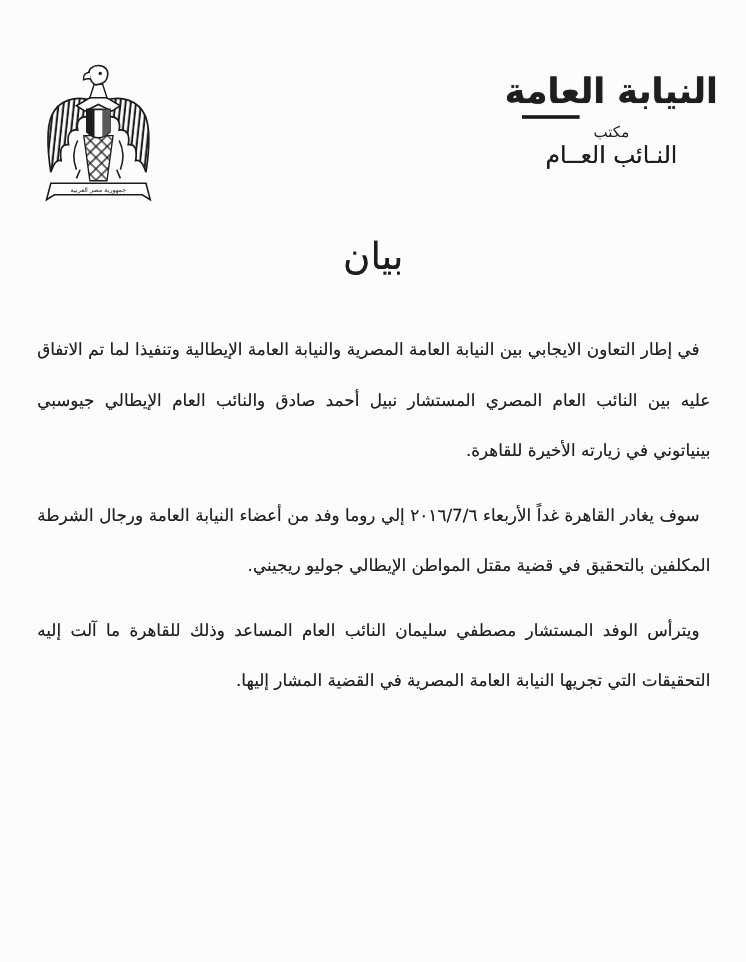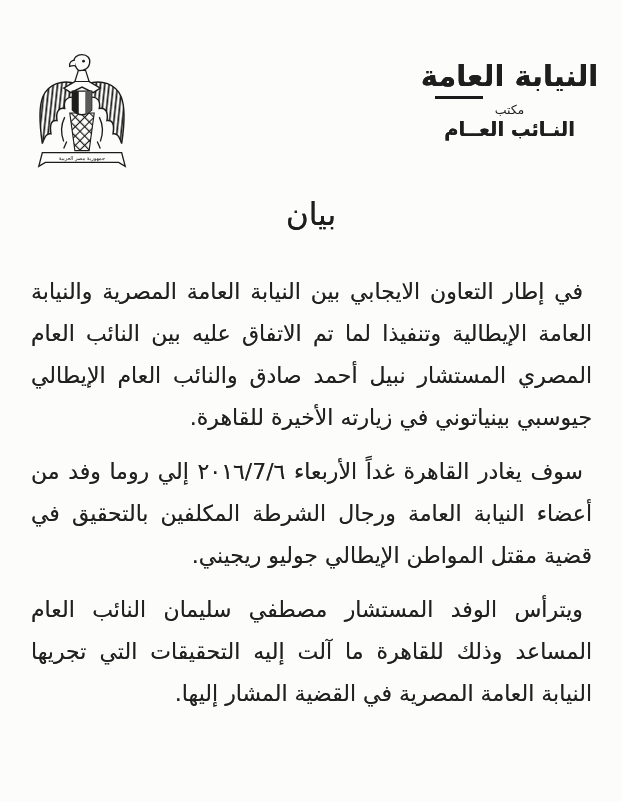--- a/index.html
+++ b/index.html
@@ -37,21 +37,21 @@
     background: #1a1a1a;
     margin: 3px auto 3px 18px; 
   }
   .office-label {
     font-size: 12.5px;
     font-weight: 400;
     margin-bottom: 1px;
   }
   .office-title {
     font-size: 19.5px;
-    font-weight: 700;
+    font-weight: 400;
     white-space: nowrap;
     text-shadow: 0 0 0.4px currentColor;
   }
 
   
   .emblem {
     position: absolute;
     top: 52px;
     left: 33px;
     width: 98px;
@@ -71,21 +71,21 @@
     direction: rtl;
     text-shadow: 0 0 0.4px currentColor;
   }
   .body-text {
     position: absolute;
     top: 271px;
     right: 30px;
     left: 31px;
     direction: rtl;
     text-align: justify;
-    font-size: 22px;
+    font-size: 14px;
     line-height: 42px;
     color: #202020;
     text-shadow: 0 0 0.3px rgba(30,30,30,.55);
   }
   .body-text p {
     margin: 0 0 12px 0;
     text-indent: 9px; 
   }
 </style>
 </head>

